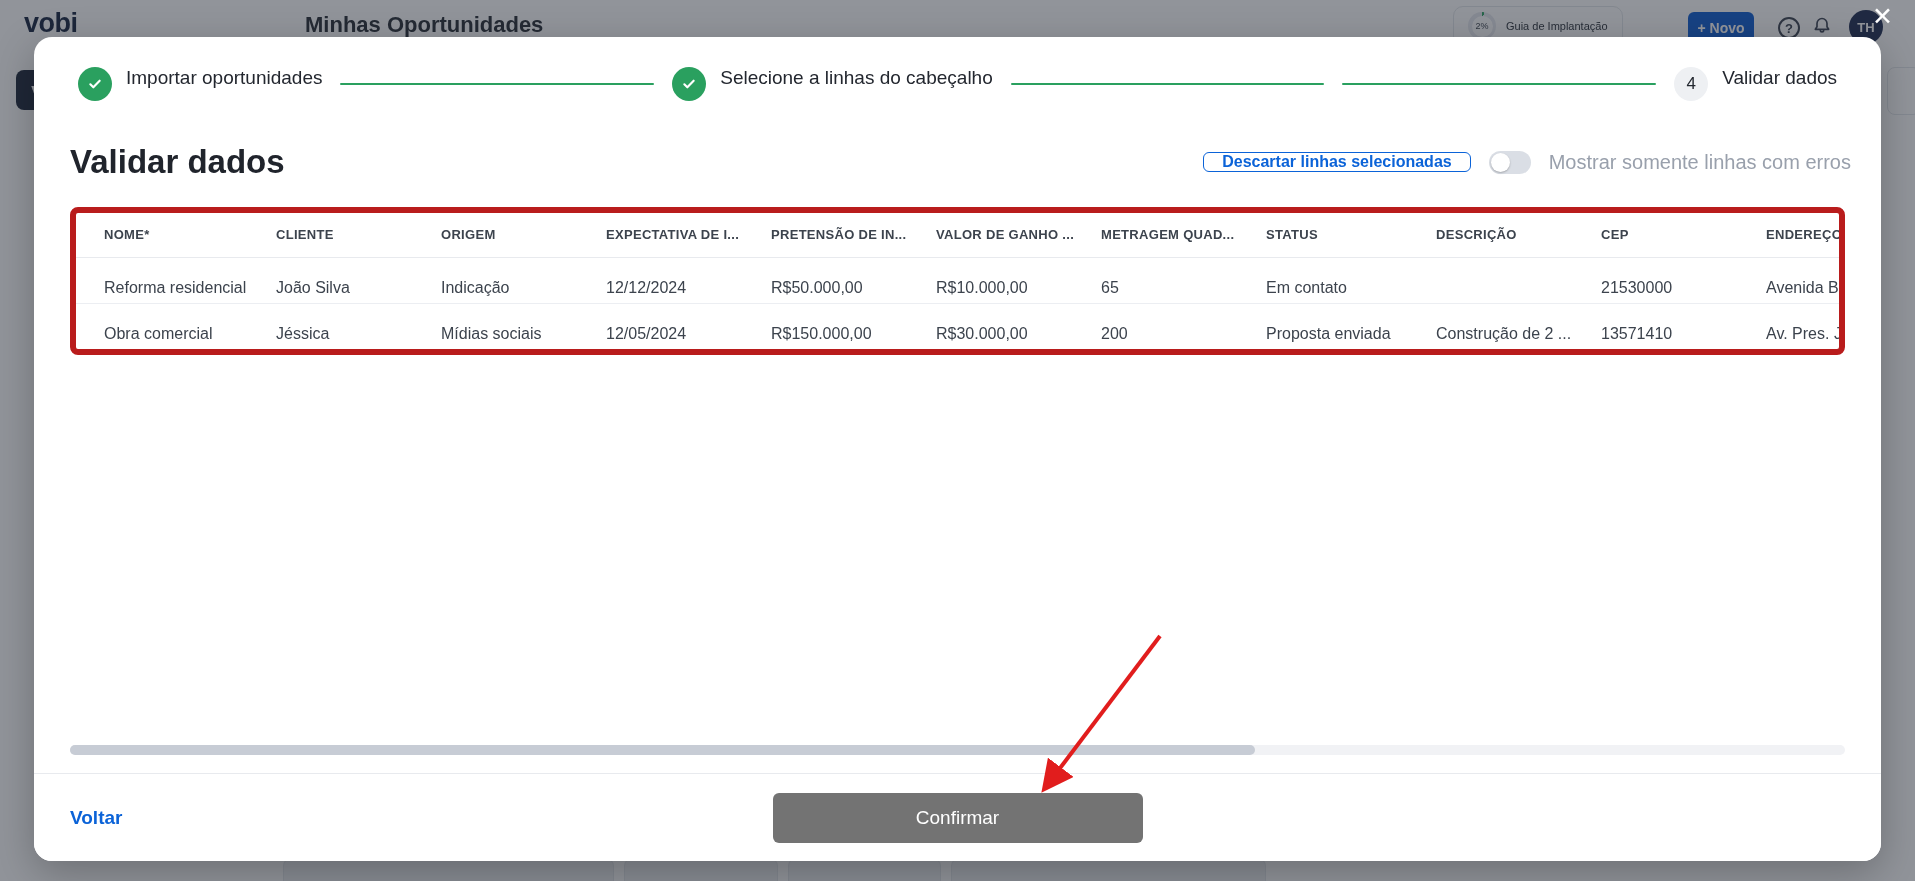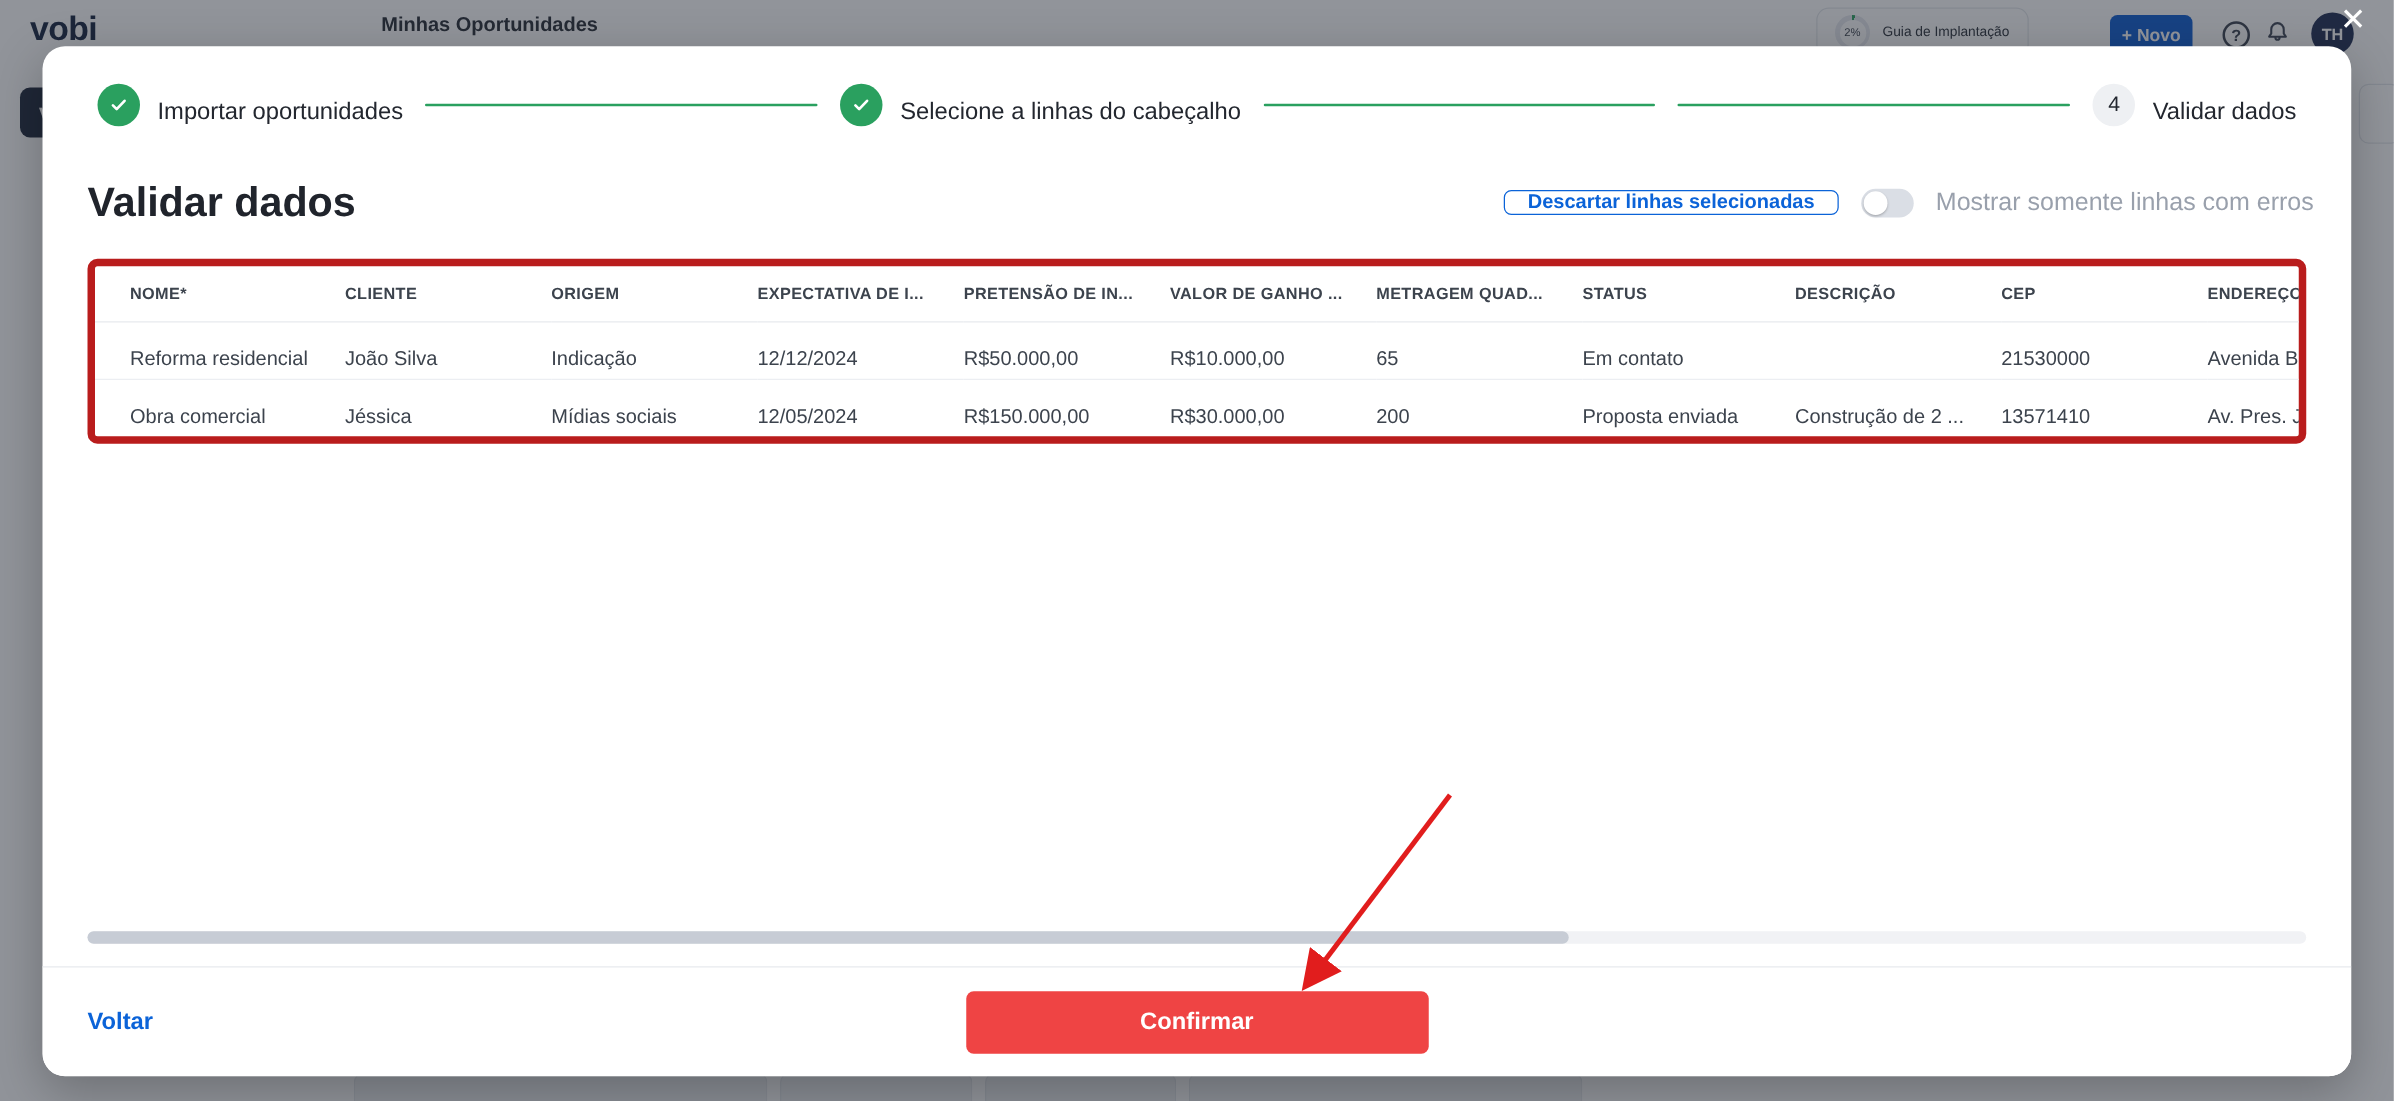--- a/index.html
+++ b/index.html
@@ -5,40 +5,40 @@
   * { box-sizing: border-box; margin: 0; padding: 0; }
   html, body {
     width: 1915px; height: 881px; overflow: hidden;
     font-family: "Liberation Sans", sans-serif;
     background: #ffffff;
   }
 
   
   .app { position: absolute; inset: 0; background: #ffffff; }
   .logo { position: absolute; left: 24px; top: 8px; font-size: 27px; font-weight: 700; color: #14233f; letter-spacing: -0.5px; }
-  .page-title { position: absolute; left: 305px; top: 12px; font-size: 16px; font-weight: 700; color: #252a33; }
+  .page-title { position: absolute; left: 305px; top: 12px; font-size: 22px; font-weight: 700; color: #252a33; }
   .side-tile { position: absolute; left: 16px; top: 70px; width: 40px; height: 40px; background: #1b2538; border-radius: 8px; color: #fff; font-weight: 700; font-size: 17px; display: flex; align-items: center; justify-content: center; }
   .guide { position: absolute; left: 1453px; top: 6px; height: 40px; border: 1px solid #e3e6ea; border-radius: 10px; background: #fff; display: flex; align-items: center; gap: 10px; padding: 0 14px; }
   .ring { width: 28px; height: 28px; border-radius: 50%; background: conic-gradient(#2aa05f 0 8deg, #e6e8ee 8deg 360deg); display: flex; align-items: center; justify-content: center; }
   .ring-inner { width: 21px; height: 21px; border-radius: 50%; background: #fff; font-size: 9px; display: flex; align-items: center; justify-content: center; color: #3c434d; }
   .guide-label { font-size: 11px; color: #2a3038; white-space: nowrap; }
   .new-btn { position: absolute; left: 1688px; top: 12px; width: 66px; height: 32px; background: #0b5ad1; color: #fff; border-radius: 6px; border: none; font-size: 14px; font-weight: 700; }
   .help { position: absolute; left: 1778px; top: 17px; width: 22px; height: 22px; border-radius: 50%; border: 2px solid #39404e; color: #39404e; font-size: 13px; font-weight: 700; display: flex; align-items: center; justify-content: center; }
   .bell { position: absolute; left: 1812px; top: 16px; }
   .avatar { position: absolute; left: 1849px; top: 10px; width: 34px; height: 34px; border-radius: 50%; background: #1d2b50; color: #fff; font-size: 13px; font-weight: 700; display: flex; align-items: center; justify-content: center; }
   .right-sliver { position: absolute; left: 1887px; top: 67px; width: 34px; height: 48px; background: #fff; border: 1px solid #e3e6ea; border-radius: 8px; }
   .kanban { position: absolute; top: 858px; height: 23px; background: #eef0f3; border: 1px solid #e3e6ea; border-bottom: none; border-radius: 8px 8px 0 0; }
 
   
   .overlay { position: absolute; inset: 0; background: rgba(36, 42, 54, 0.5); z-index: 10; }
   .close-x { position: absolute; left: 1872px; top: 4px; z-index: 30; color: #ffffff; font-size: 25px; line-height: 1; cursor: pointer; }
   .modal { position: absolute; left: 34px; top: 37px; width: 1847px; height: 824px; background: #ffffff; border-radius: 18px; z-index: 20; box-shadow: 0 12px 40px rgba(0,0,0,.25); overflow: hidden; }
 
   .stepper { display: flex; align-items: center; gap: 18px; padding: 30px 44px 0 44px; }
-  .step { display: flex; align-items: flex-end; gap: 14px; flex: 0 0 auto; }
+  .step { display: flex; align-items: flex-start; gap: 14px; flex: 0 0 auto; }
   .step-badge { width: 34px; height: 34px; border-radius: 50%; display: flex; align-items: center; justify-content: center; flex: 0 0 auto; }
   .step-badge.done { background: #2aa05f; }
   .step-badge.current { background: #eef0f3; color: #23272f; font-size: 17px; }
   .step-line { flex: 1 1 auto; height: 2px; background: #2aa05f; border-radius: 1px; }
   .step-label { font-size: 19px; color: #23272f; white-space: nowrap; }
 
   .modal-head { display: flex; align-items: center; justify-content: space-between; padding: 42px 30px 0 36px; }
   .title { font-size: 33px; font-weight: 700; color: #20242c; }
   .controls { display: flex; align-items: center; gap: 18px; }
   .discard { border: 1px solid #0b63d8; color: #0b63d8; background: #fff; border-radius: 6px; font-weight: 700; font-size: 16px; padding: 0 18px; font-family: "Liberation Sans", sans-serif; cursor: pointer; white-space: nowrap; }
@@ -51,21 +51,21 @@
   th { height: 44px; text-align: left; font-size: 13px; letter-spacing: .3px; color: #3c434d; font-weight: 700; border-bottom: 1px solid #e8eaee; padding: 0 10px 0 0; white-space: nowrap; overflow: hidden; }
   td { height: 46px; font-size: 16px; color: #3c434d; border-bottom: 1px solid #eceef2; white-space: nowrap; overflow: hidden; padding: 16px 10px 0 0; }
   th:first-child, td:first-child { padding-left: 28px; }
   tbody tr:last-child td { border-bottom: none; }
 
   .scroll-track { position: absolute; left: 36px; bottom: 106px; width: 1775px; height: 10px; border-radius: 5px; background: #f1f2f5; }
   .scroll-thumb { position: absolute; left: 0; top: 0; height: 10px; width: 1185px; border-radius: 5px; background: #c7ccd5; cursor: pointer; }
 
   .footer { position: absolute; left: 0; right: 0; bottom: 0; height: 88px; border-top: 1px solid #e8eaee; display: flex; align-items: center; background: #fff; }
   .back { margin-left: 36px; color: #0b63d8; font-weight: 700; font-size: 19px; cursor: pointer; }
-  .confirm { position: absolute; left: 50%; transform: translateX(-50%); width: 370px; height: 50px; background: #ef4444; color: #fff; font-weight: 700; font-size: 19px; border: none; border-radius: 6px; font-family: "Liberation Sans", sans-serif; cursor: pointer; }
+  .confirm { position: absolute; left: 50%; transform: translateX(-50%); width: 370px; height: 50px; background: #737373; color: #fff; font-weight: 400; font-size: 19px; border: none; border-radius: 6px; font-family: "Liberation Sans", sans-serif; cursor: pointer; }
 
   .arrow-layer { position: absolute; inset: 0; z-index: 40; pointer-events: none; }
 </style>
 </head>
 <body>
 
 <div class="app">
   <div class="logo">vobi</div>
   <div class="page-title">Minhas Oportunidades</div>
   <div class="side-tile">v</div>

